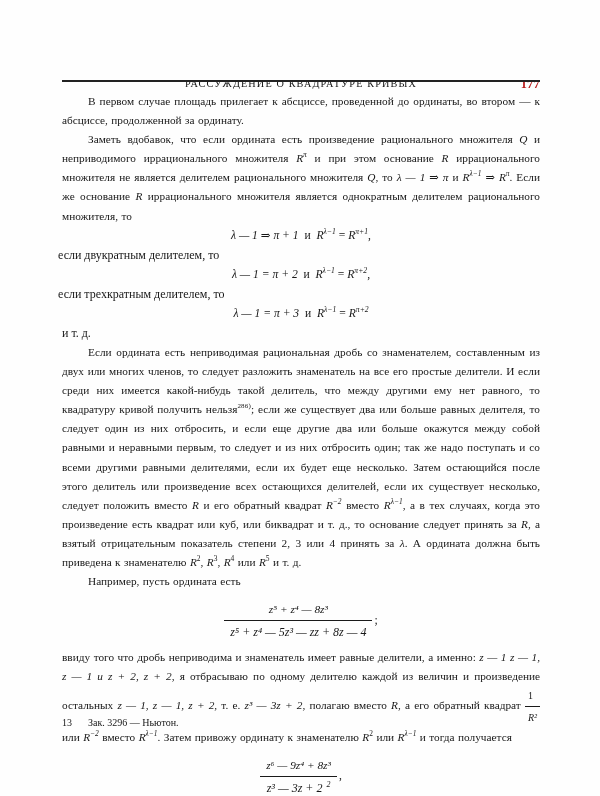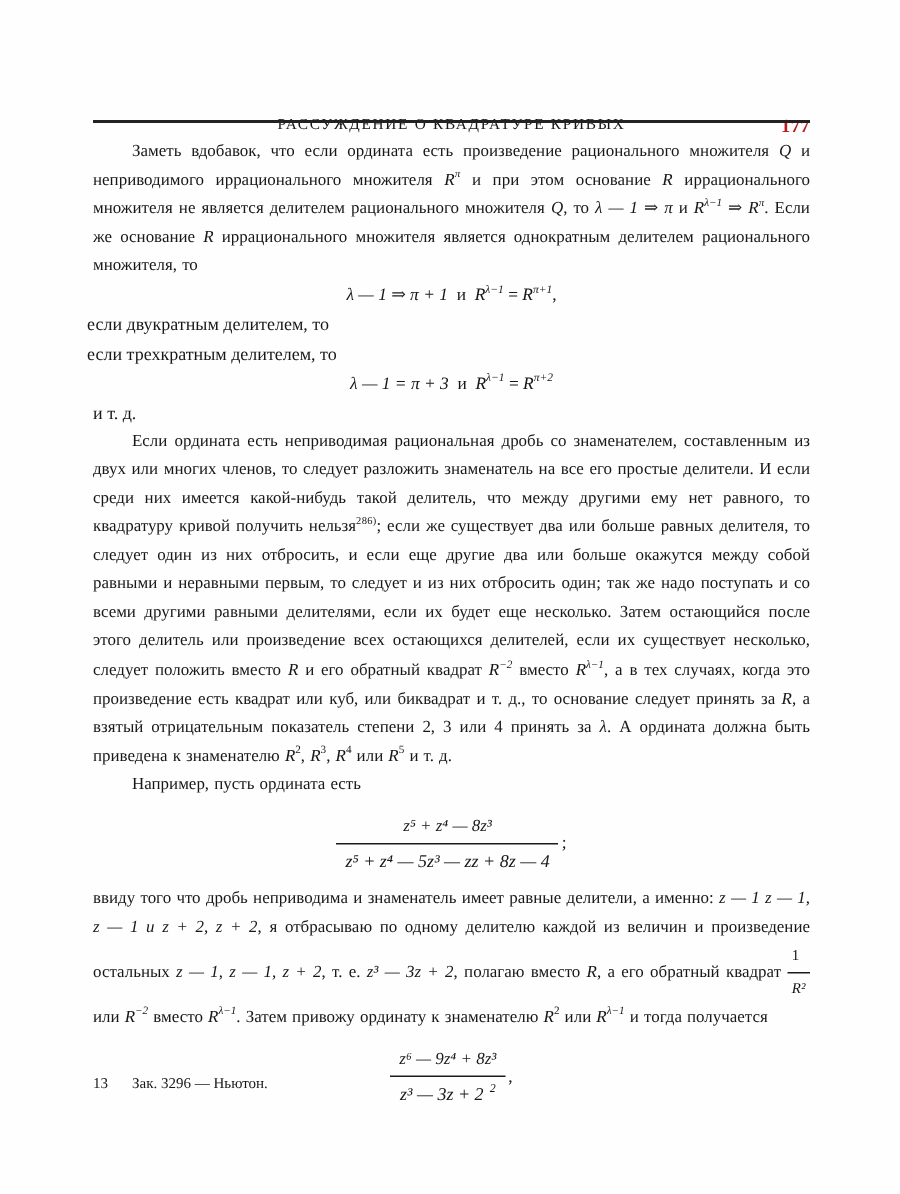--- a/index.html
+++ b/index.html
@@ -161,27 +161,29 @@
 <div class="page">
 
   <div class="runhead">
     <div class="runhead-title">РАССУЖДЕНИЕ О КВАДРАТУРЕ КРИВЫХ</div>
     <div class="runhead-folio">177</div>
   </div>
   <div class="rule"></div>
 
   <div class="body">
 
+    <p class="para indent"><span>В первом случае площадь прилегает к абсциссе, проведенной до ординаты, во втором — к абсциссе, продолженной за ординату.</span></p>
 
     <p class="para indent"><span>Заметь вдобавок, что если ордината есть произведение рационального множителя </span><span class="it">Q</span><span> и неприводимого иррационального множителя </span><span class="it">R</span><sup class="it">π</sup><span> и при этом основание </span><span class="it">R</span><span> иррационального множителя не является делителем рационального множителя </span><span class="it">Q</span><span>, то </span><span class="it">λ — 1 ⇒ π</span><span> и </span><span class="it">R</span><sup class="it">λ−1</sup><span class="it"> ⇒ </span><span class="it">R</span><sup class="it">π</sup><span>. Если же основание </span><span class="it">R</span><span> иррационального множителя является однократным делителем рационального множителя, то</span></p>
 
     <p class="disp"><span class="it">λ — 1 ⇒ π + 1</span>&nbsp;&nbsp;<span>и</span>&nbsp;&nbsp;<span class="it">R</span><sup class="it">λ−1</sup>&nbsp;<span>=</span>&nbsp;<span class="it">R</span><sup class="it">π+1</sup><span>,</span></p>
 
     <p class="lead outdent">если двукратным делителем, то</p>
 
+    <p class="disp"><span class="it">λ — 1 = π + 2</span>&nbsp;&nbsp;<span>и</span>&nbsp;&nbsp;<span class="it">R</span><sup class="it">λ−1</sup>&nbsp;<span>=</span>&nbsp;<span class="it">R</span><sup class="it">π+2</sup><span>,</span></p>
 
     <p class="lead outdent">если трехкратным делителем, то</p>
 
     <p class="disp"><span class="it">λ — 1 = π + 3</span>&nbsp;&nbsp;<span>и</span>&nbsp;&nbsp;<span class="it">R</span><sup class="it">λ−1</sup>&nbsp;<span>=</span>&nbsp;<span class="it">R</span><sup class="it">π+2</sup></p>
 
     <p class="lead">и т. д.</p>
 
     <p class="para indent"><span>Если ордината есть неприводимая рациональная дробь со знаменателем, составленным из двух или многих членов, то следует разложить знаменатель на все его простые делители. И если среди них имеется какой-нибудь такой делитель, что между другими ему нет равного, то квадратуру кривой получить нельзя</span><span class="fnmark">286)</span><span>; если же существует два или больше равных делителя, то следует один из них отбросить, и если еще другие два или больше окажутся между собой равными и неравными первым, то следует и из них отбросить один; так же надо поступать и со всеми другими равными делителями, если их будет еще несколько. Затем остающийся после этого делитель или произведение всех остающихся делителей, если их существует несколько, следует положить вместо </span><span class="it">R</span><span> и его обратный квадрат </span><span class="it">R</span><sup class="it">−2</sup><span> вместо </span><span class="it">R</span><sup class="it">λ−1</sup><span>, а в тех случаях, когда это произведение есть квадрат или куб, или биквадрат и т. д., то основание следует принять за </span><span class="it">R</span><span>, а взятый отрицательным показатель степени 2, 3 или 4 принять за </span><span class="it">λ</span><span>. А ордината должна быть приведена к знаменателю </span><span class="it">R</span><sup>2</sup>, <span class="it">R</span><sup>3</sup>, <span class="it">R</span><sup>4</sup><span> или </span><span class="it">R</span><sup>5</sup><span> и т. д.</span></p>
 
     <p class="para indent">Например, пусть ордината есть</p>

